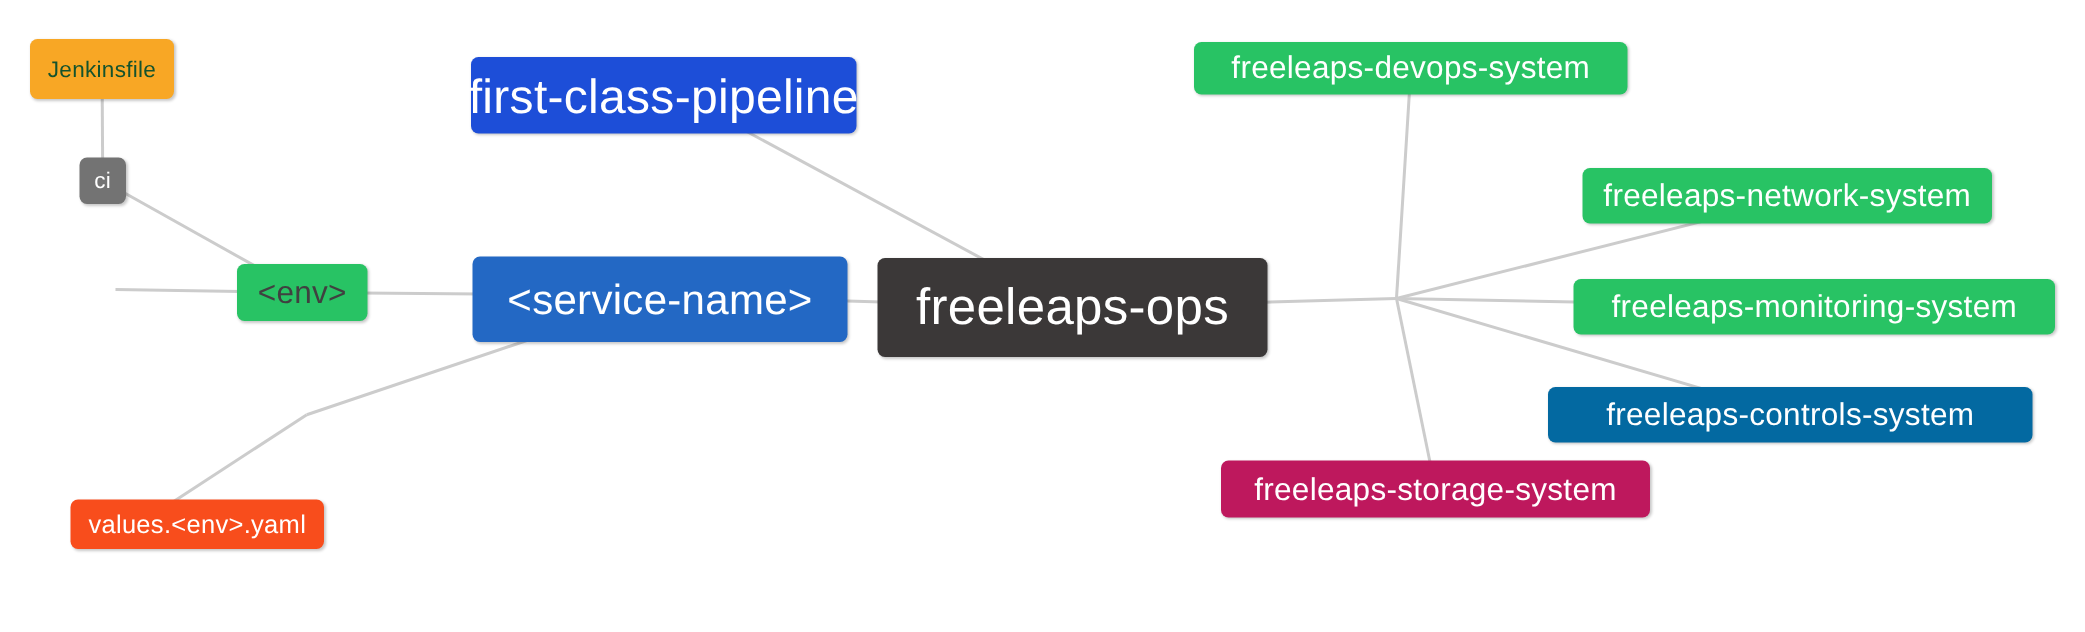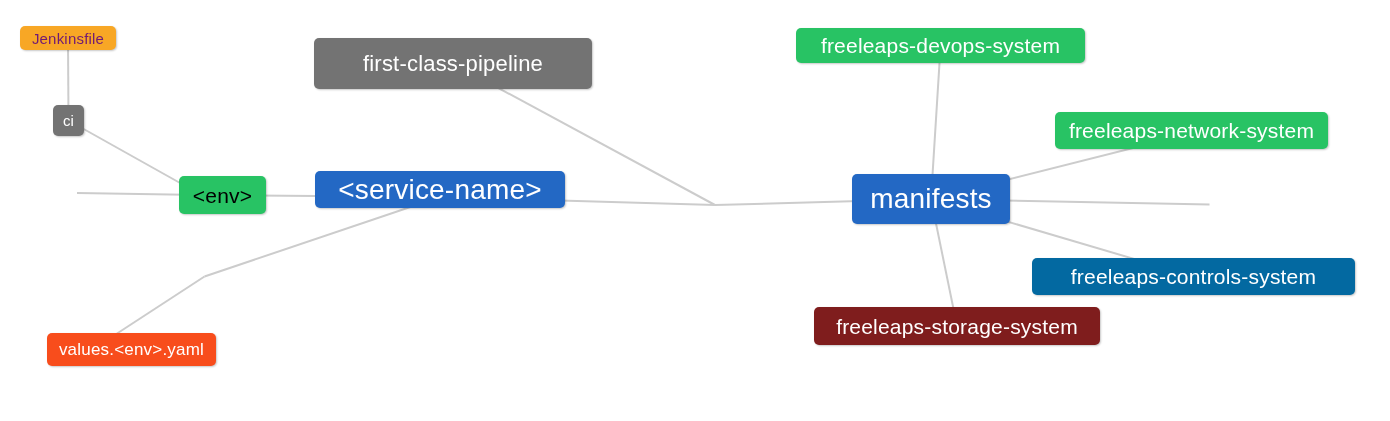--- a/index.html
+++ b/index.html
@@ -52,24 +52,25 @@
       <line x1="453" y1="63.5" x2="715" y2="205" stroke="#CCCCCC" stroke-width="2"></line>
       <line x1="440" y1="197" x2="715" y2="205" stroke="#CCCCCC" stroke-width="2"></line>
       <line x1="715" y1="205" x2="931" y2="199" stroke="#CCCCCC" stroke-width="2"></line>
       <line x1="931" y1="199" x2="940.5" y2="47.5" stroke="#CCCCCC" stroke-width="2"></line>
       <line x1="931" y1="199" x2="1202.5" y2="130.5" stroke="#CCCCCC" stroke-width="2"></line>
       <line x1="931" y1="199" x2="1209.5" y2="204.5" stroke="#CCCCCC" stroke-width="2"></line>
       <line x1="931" y1="199" x2="1193.5" y2="276.5" stroke="#CCCCCC" stroke-width="2"></line>
       <line x1="931" y1="199" x2="957" y2="326" stroke="#CCCCCC" stroke-width="2"></line>
     </svg>
 
-<div class="node" style="left: 20px; top: 26px; width: 96px; height: 24px; font-size: 15px; background: rgb(248, 167, 37); color: #701a75;">Jenkinsfile</div>
+<div class="node" style="left: 20px; top: 26px; width: 96px; height: 40px; font-size: 15px; background: rgb(248, 167, 37); color: #14532d;">Jenkinsfile</div>
     <div class="node" style="left: 53px; top: 105px; width: 31px; height: 31px; font-size: 15px; background: #737373; color: rgb(255, 255, 255);">ci</div>
-    <div class="node" style="left: 158px; top: 176px; width: 87px; height: 38px; font-size: 21px; background: rgb(40, 195, 100); color: #000000; margin-left: 21px;">&lt;env&gt;</div>
+    <div class="node" style="left: 158px; top: 176px; width: 87px; height: 38px; font-size: 21px; background: rgb(40, 195, 100); color: #404040;">&lt;env&gt;</div>
     <div class="node" style="left: 8px; top: 333px; width: 169px; height: 33px; font-size: 17px; background: rgb(248, 77, 28); color: rgb(255, 255, 255); margin-left: 39px;">values.&lt;env&gt;.yaml</div>
-    <div class="node" style="left: 314px; top: 38px; width: 278px; height: 51px; font-size: 22px; background: #737373; color: rgb(255, 255, 255);">first-class-pipeline</div>
-    <div class="node" style="left: 315px; top: 171px; width: 250px; height: 37px; font-size: 28px; background: rgb(35, 104, 196); color: rgb(255, 255, 255);">&lt;service-name&gt;</div>
-    <div class="node" style="left: 852px; top: 174px; width: 158px; height: 50px; font-size: 28px; background: rgb(35, 104, 196); color: rgb(255, 255, 255);">manifests</div>
+    <div class="node" style="left: 314px; top: 38px; width: 257px; height: 51px; font-size: 32px; background: #1d4ed8; color: rgb(255, 255, 255);">first-class-pipeline</div>
+    <div class="node" style="left: 315px; top: 171px; width: 250px; height: 57px; font-size: 28px; background: rgb(35, 104, 196); color: rgb(255, 255, 255);">&lt;service-name&gt;</div>
+    <div class="node" style="left: 585px; top: 172px; width: 260px; height: 66px; font-size: 34px; background: rgb(59, 56, 56); color: rgb(255, 255, 255);">freeleaps-ops</div>
     <div class="node" style="left: 796px; top: 28px; width: 289px; height: 35px; font-size: 21px; background: rgb(40, 195, 100); color: rgb(255, 255, 255);">freeleaps-devops-system</div>
     <div class="node" style="left: 1055px; top: 112px; width: 273px; height: 37px; font-size: 21px; background: rgb(40, 195, 100); color: rgb(255, 255, 255);">freeleaps-network-system</div>
+    <div class="node" style="left: 1049px; top: 186px; width: 321px; height: 37px; font-size: 21px; background: rgb(40, 195, 100); color: rgb(255, 255, 255);">freeleaps-monitoring-system</div>
     <div class="node" style="left: 1032px; top: 258px; width: 323px; height: 37px; font-size: 21px; background: #0369a1; color: rgb(255, 255, 255);">freeleaps-controls-system</div>
-    <div class="node" style="left: 814px; top: 307px; width: 286px; height: 38px; font-size: 21px; background: #7f1d1d; color: rgb(255, 255, 255);">freeleaps-storage-system</div>
+    <div class="node" style="left: 814px; top: 307px; width: 286px; height: 38px; font-size: 21px; background: #be185d; color: rgb(255, 255, 255);">freeleaps-storage-system</div>
   </div>
 
 </body></html>

